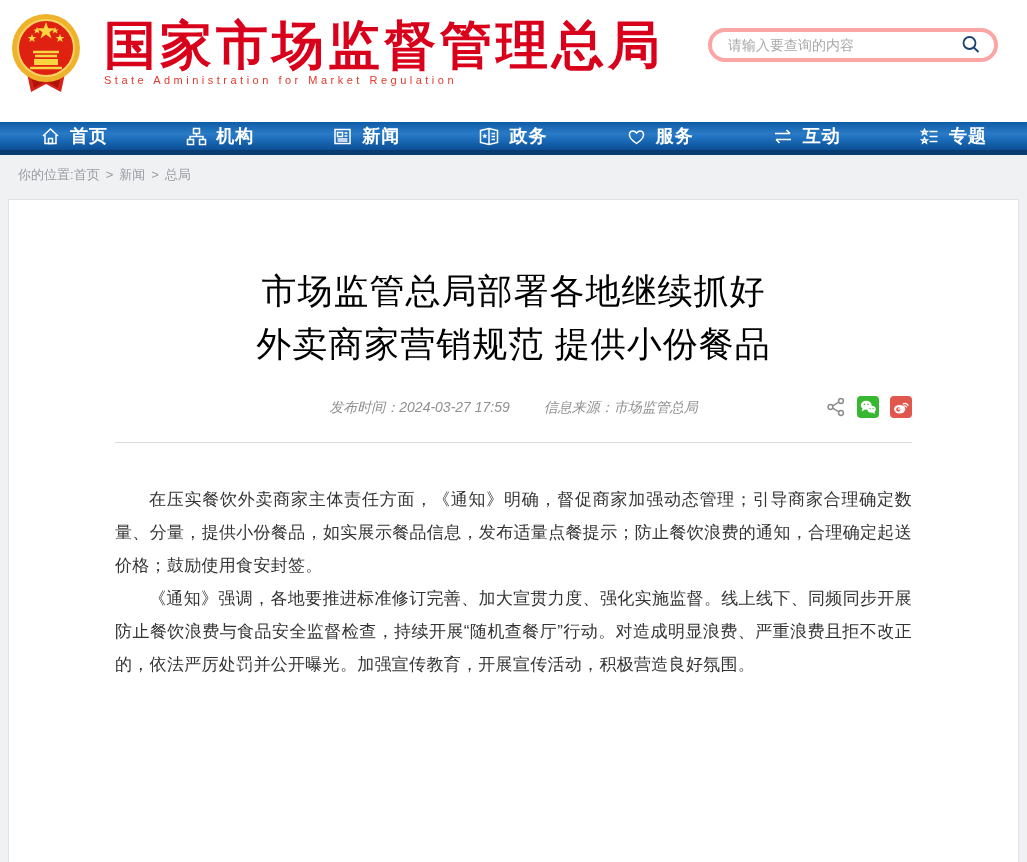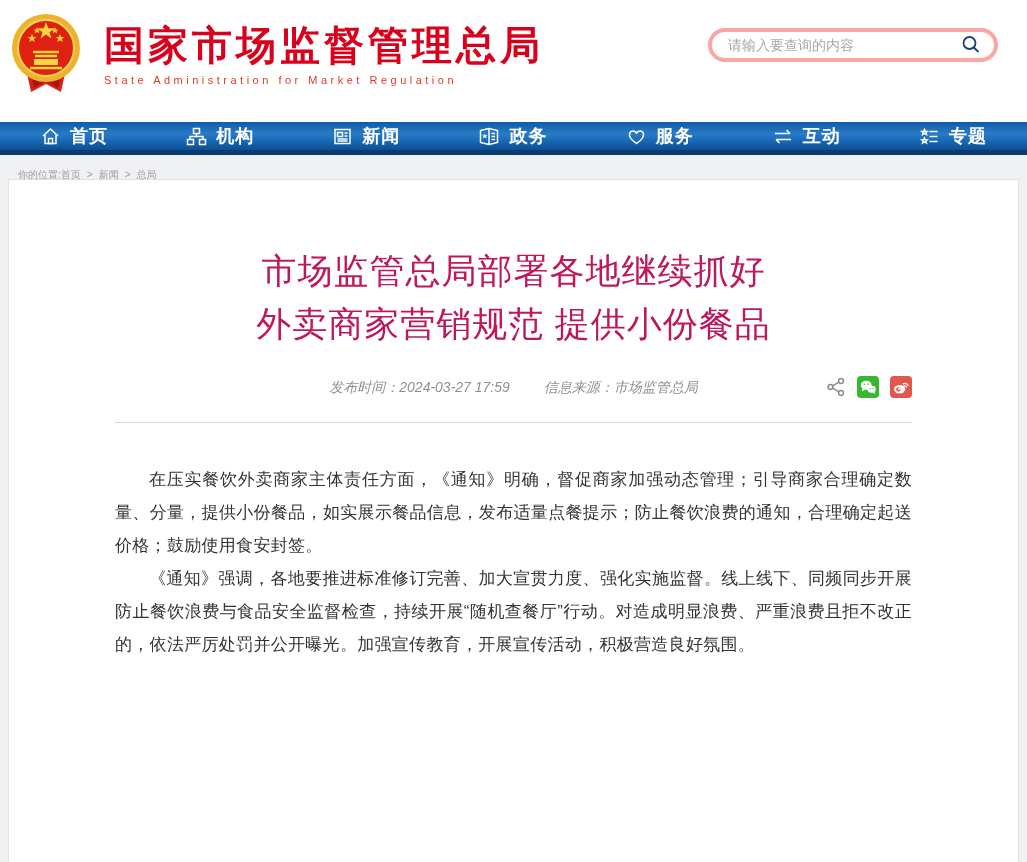--- a/index.html
+++ b/index.html
@@ -15,21 +15,21 @@
     height: 122px; background: #ffffff;
     position: relative;
   }
   .logo-wrap {
     position: absolute; left: 10px; top: 10px;
     display: flex; align-items: flex-start;
   }
   .emblem { width: 72px; height: 86px; }
   .title-block { margin-left: 22px; padding-top: 12px; }
   .site-title {
-    color: #d9001b; font-size: 40px; font-weight: 700;
+    color: #d9001b; font-size: 52px; font-weight: 700;
     letter-spacing: 4px; line-height: 46px;
   }
   .site-subtitle {
     color: #e0392b; font-size: 11px; letter-spacing: 3.5px;
     margin-top: 6px; font-weight: 400;
   }
   .search-box {
     position: absolute; right: 29px; top: 28px;
     width: 290px; height: 34px;
     border: 4px solid #fca5a5; border-radius: 17px;
@@ -54,36 +54,36 @@
   }
   .nav-item {
     display: flex; align-items: center; gap: 9px;
     color: #ffffff; text-decoration: none; cursor: pointer;
   }
   .nav-item .icon { display: flex; align-items: center; }
   .nav-label { font-size: 18px; font-weight: 700; letter-spacing: 1px; }
 
   
   .breadcrumb {
-    height: 24px; line-height: 40px;
-    padding-left: 18px; font-size: 10px; color: #9a9aa2;
+    height: 44px; line-height: 40px;
+    padding-left: 18px; font-size: 13px; color: #9a9aa2;
     background: #f0f1f3;
   }
   .breadcrumb a { color: #9a9aa2; text-decoration: none; cursor: pointer; }
   .breadcrumb .sep { margin: 0 6px; }
 
   
   .article-box {
     margin: 0 8px; background: #ffffff;
     border: 1px solid #dfe1e5;
     height: 700px;
   }
   .article-inner { padding: 64px 106px 40px; }
   .article-title {
-    text-align: center; color: #be185d;
+    text-align: center; color: #000000;
     font-size: 35px; font-weight: 400; line-height: 53px;
     letter-spacing: 1px;
   }
   .article-title span { display: block; }
 
   .meta-row {
     position: relative; margin-top: 24px; height: 26px;
     text-align: center; font-size: 14px; color: #8f8f8f; line-height: 26px; font-style: italic;
   }
   .meta-group { white-space: nowrap; }

